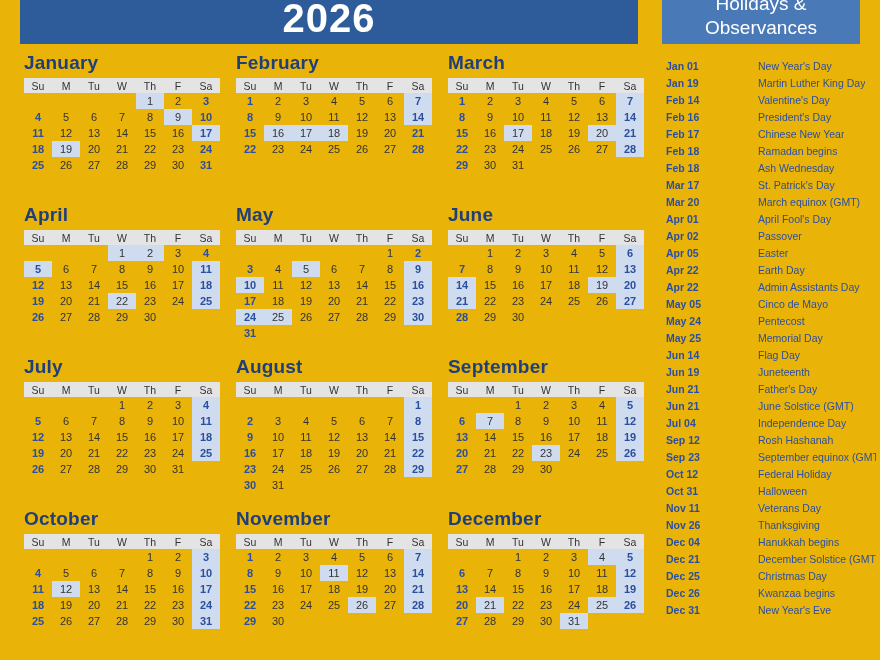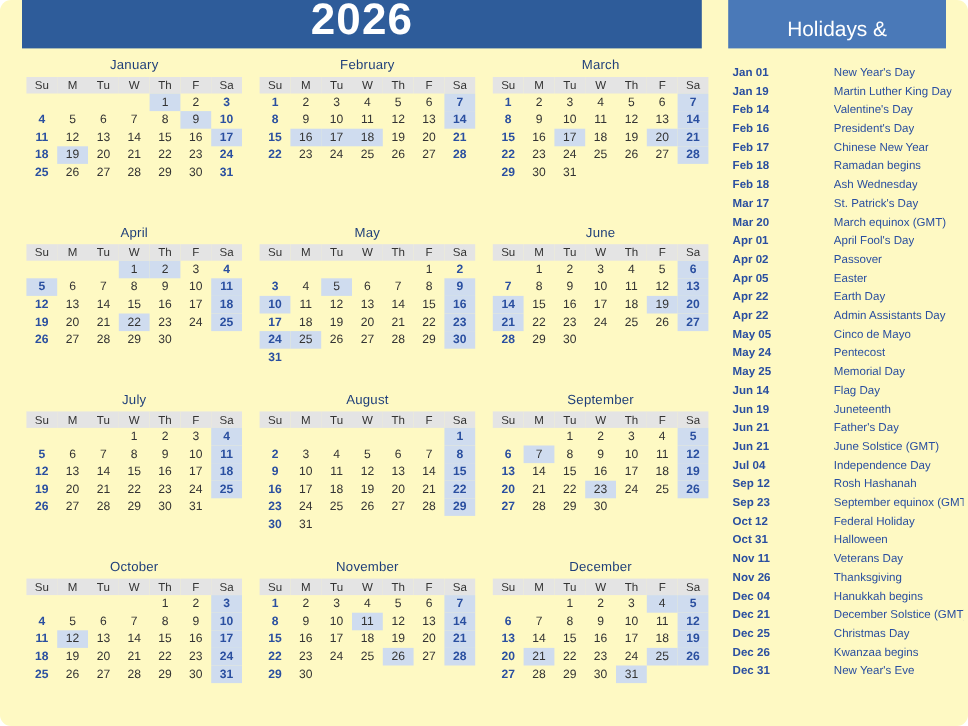--- a/index.html
+++ b/index.html
@@ -6,22 +6,21 @@
   html, body {
     margin: 0; padding: 0;
     width: 880px; height: 660px;
     background: #ffffff;
     font-family: "Liberation Sans", sans-serif;
     overflow: hidden;
   }
   .page {
     position: relative;
     width: 880px; height: 660px;
-    background: #fef9c3;
-    border-radius: 10px;
+    background: #eab308;
   }
 
   
   .title-banner {
     position: absolute;
     left: 20px; top: -34px;
     width: 618px; height: 78px;
     background: #2e5c9a;
     display: flex;
     align-items: flex-end;
@@ -62,23 +61,22 @@
     left: 16px; top: 52px;
     width: 636px;
     display: grid;
     grid-template-columns: repeat(3, 212px);
     grid-template-rows: repeat(4, 152px);
   }
   .month {
     padding: 0 8px;
   }
   .month-name {
-    text-align: center;
-    font-size: 12px;
-    font-weight: normal;
+    font-size: 19px;
+    font-weight: bold;
     color: #1f3f7a;
     margin-bottom: 4px;
     letter-spacing: .2px;
   }
   table.cal {
     width: 196px;
     border-collapse: collapse;
     table-layout: fixed;
   }
   table.cal th {
@@ -133,20 +131,21 @@
 <body>
 
 <div class="page">
 
   <div class="title-banner">
     <div class="year">2026</div>
   </div>
 
   <div class="holidays-banner">
     <div class="hline">Holidays &amp;</div>
+    <div class="hline">Observances</div>
   </div>
 
   <div class="months" id="months-grid">
       <div class="month">
         <div class="month-name">January</div>
         <table class="cal">
           <thead>
             <tr>
               <th>Su</th>
               <th>M</th>

